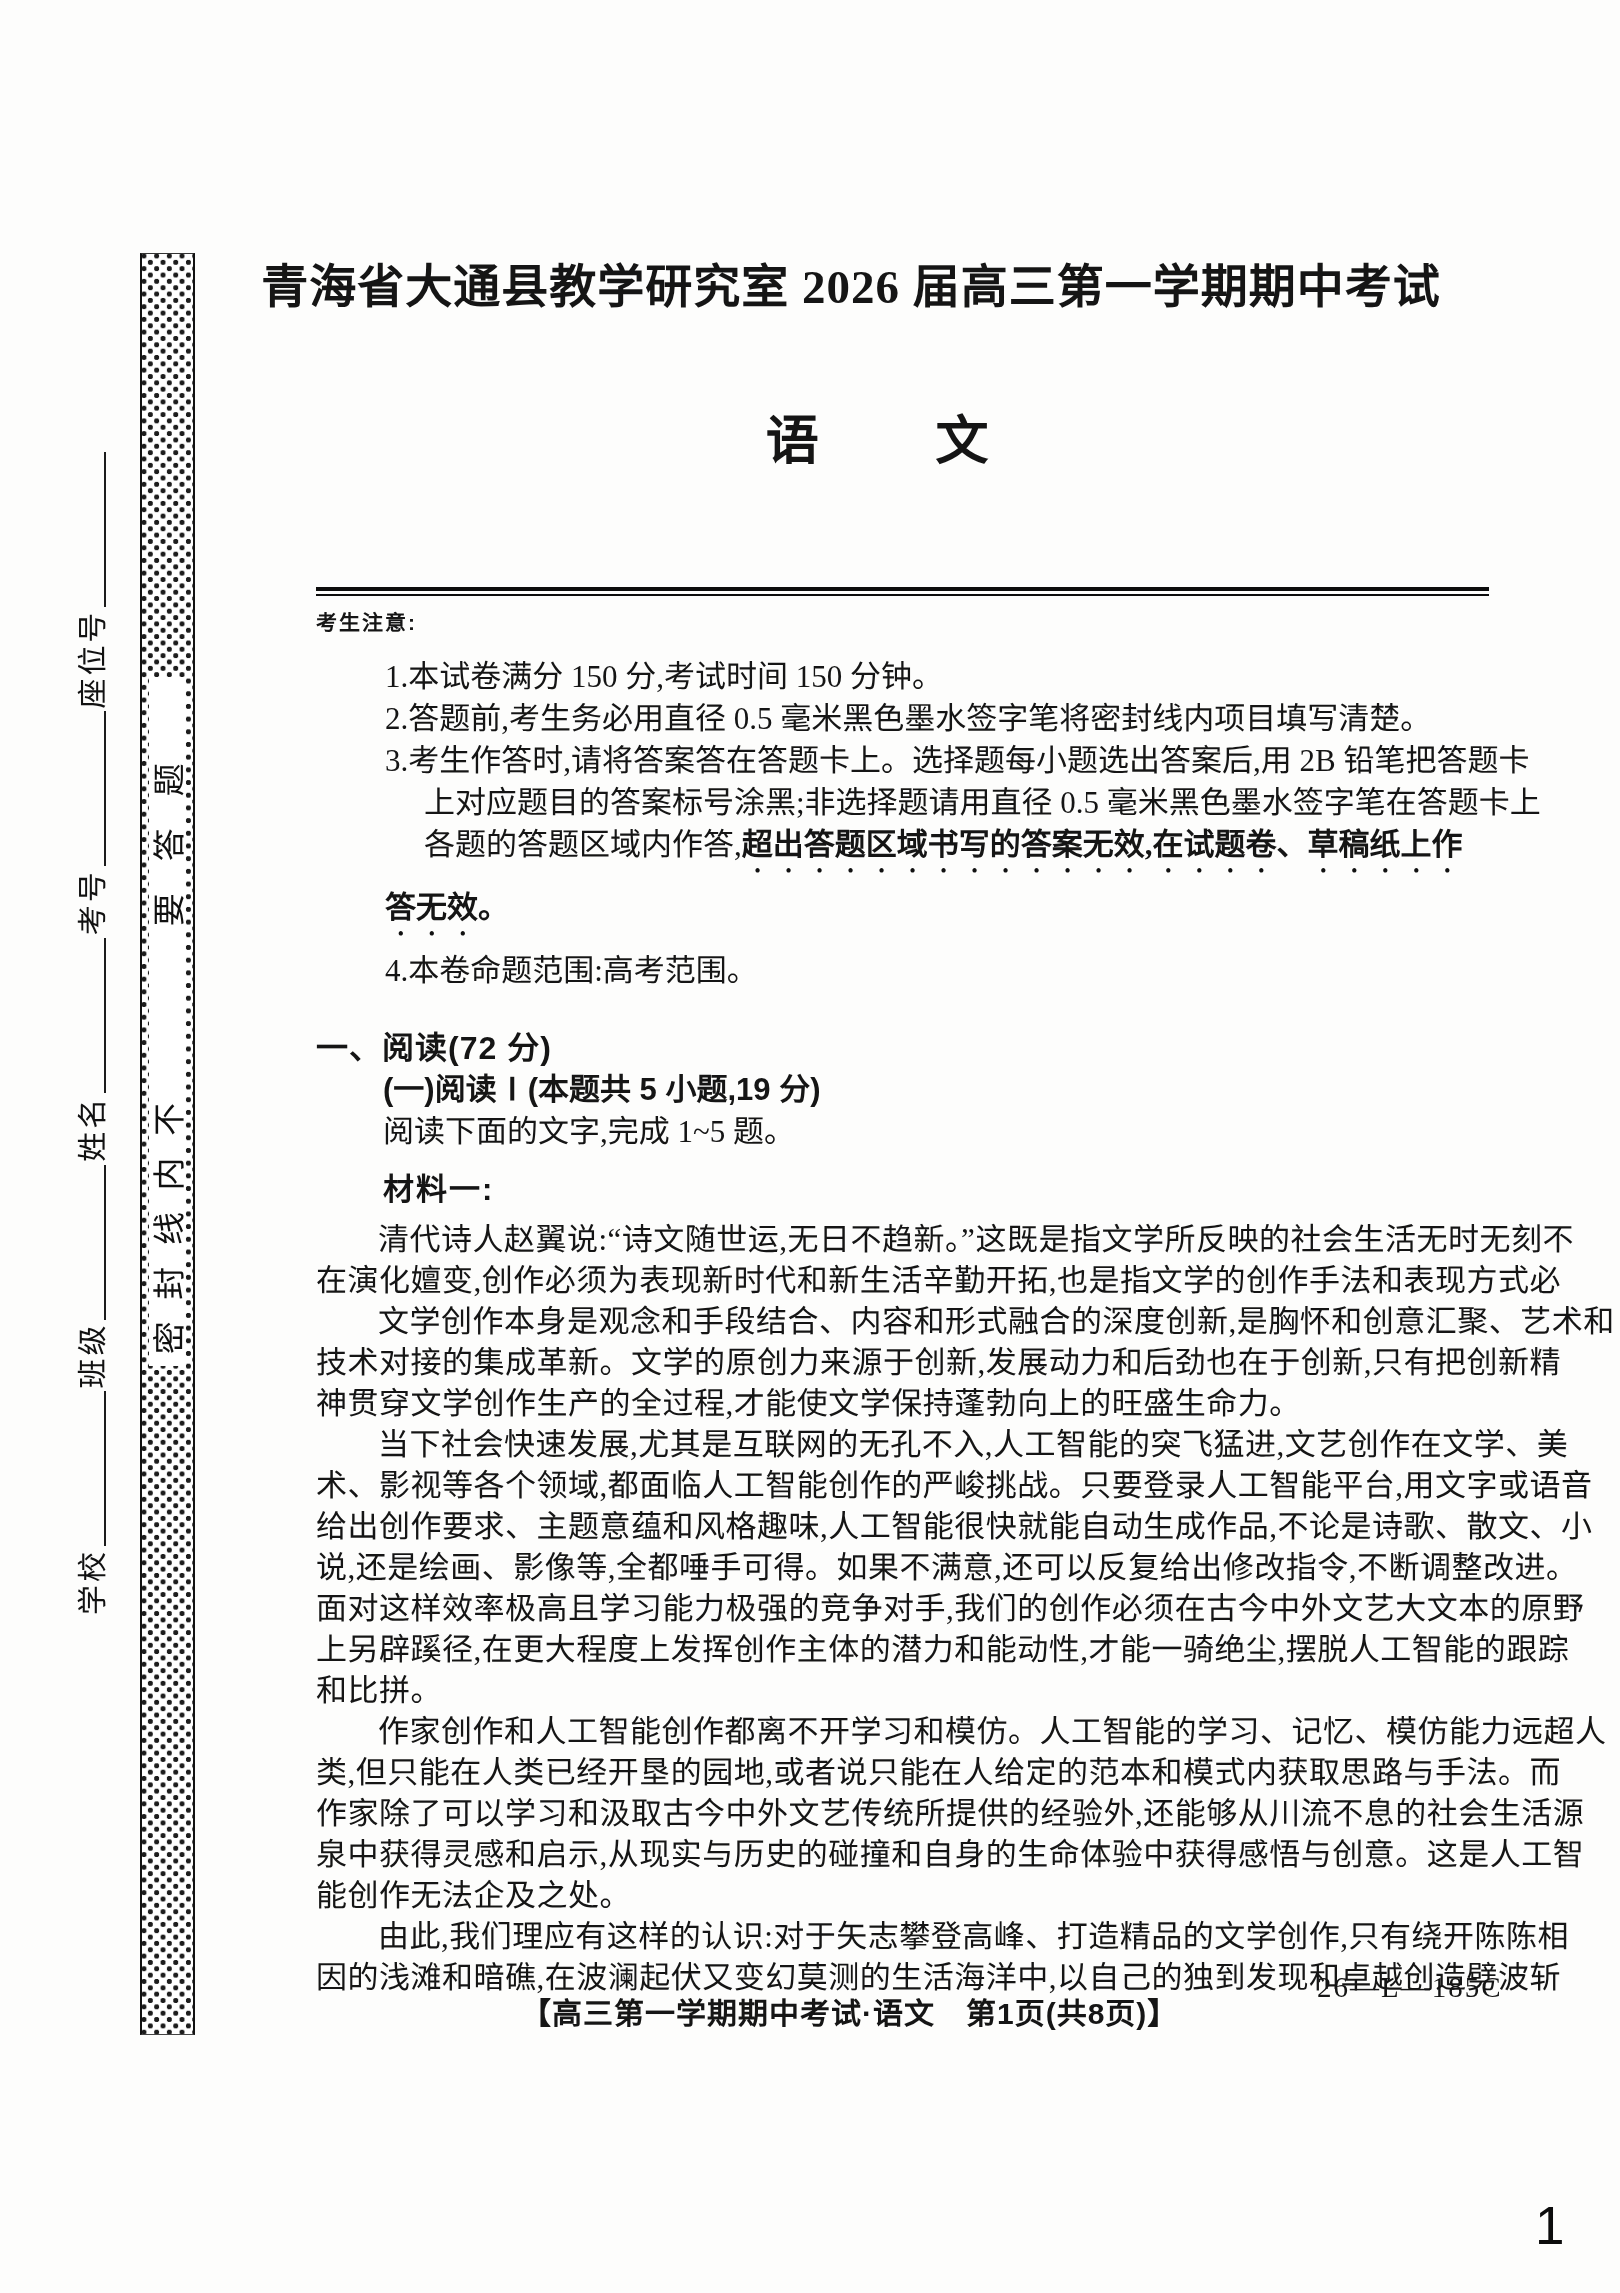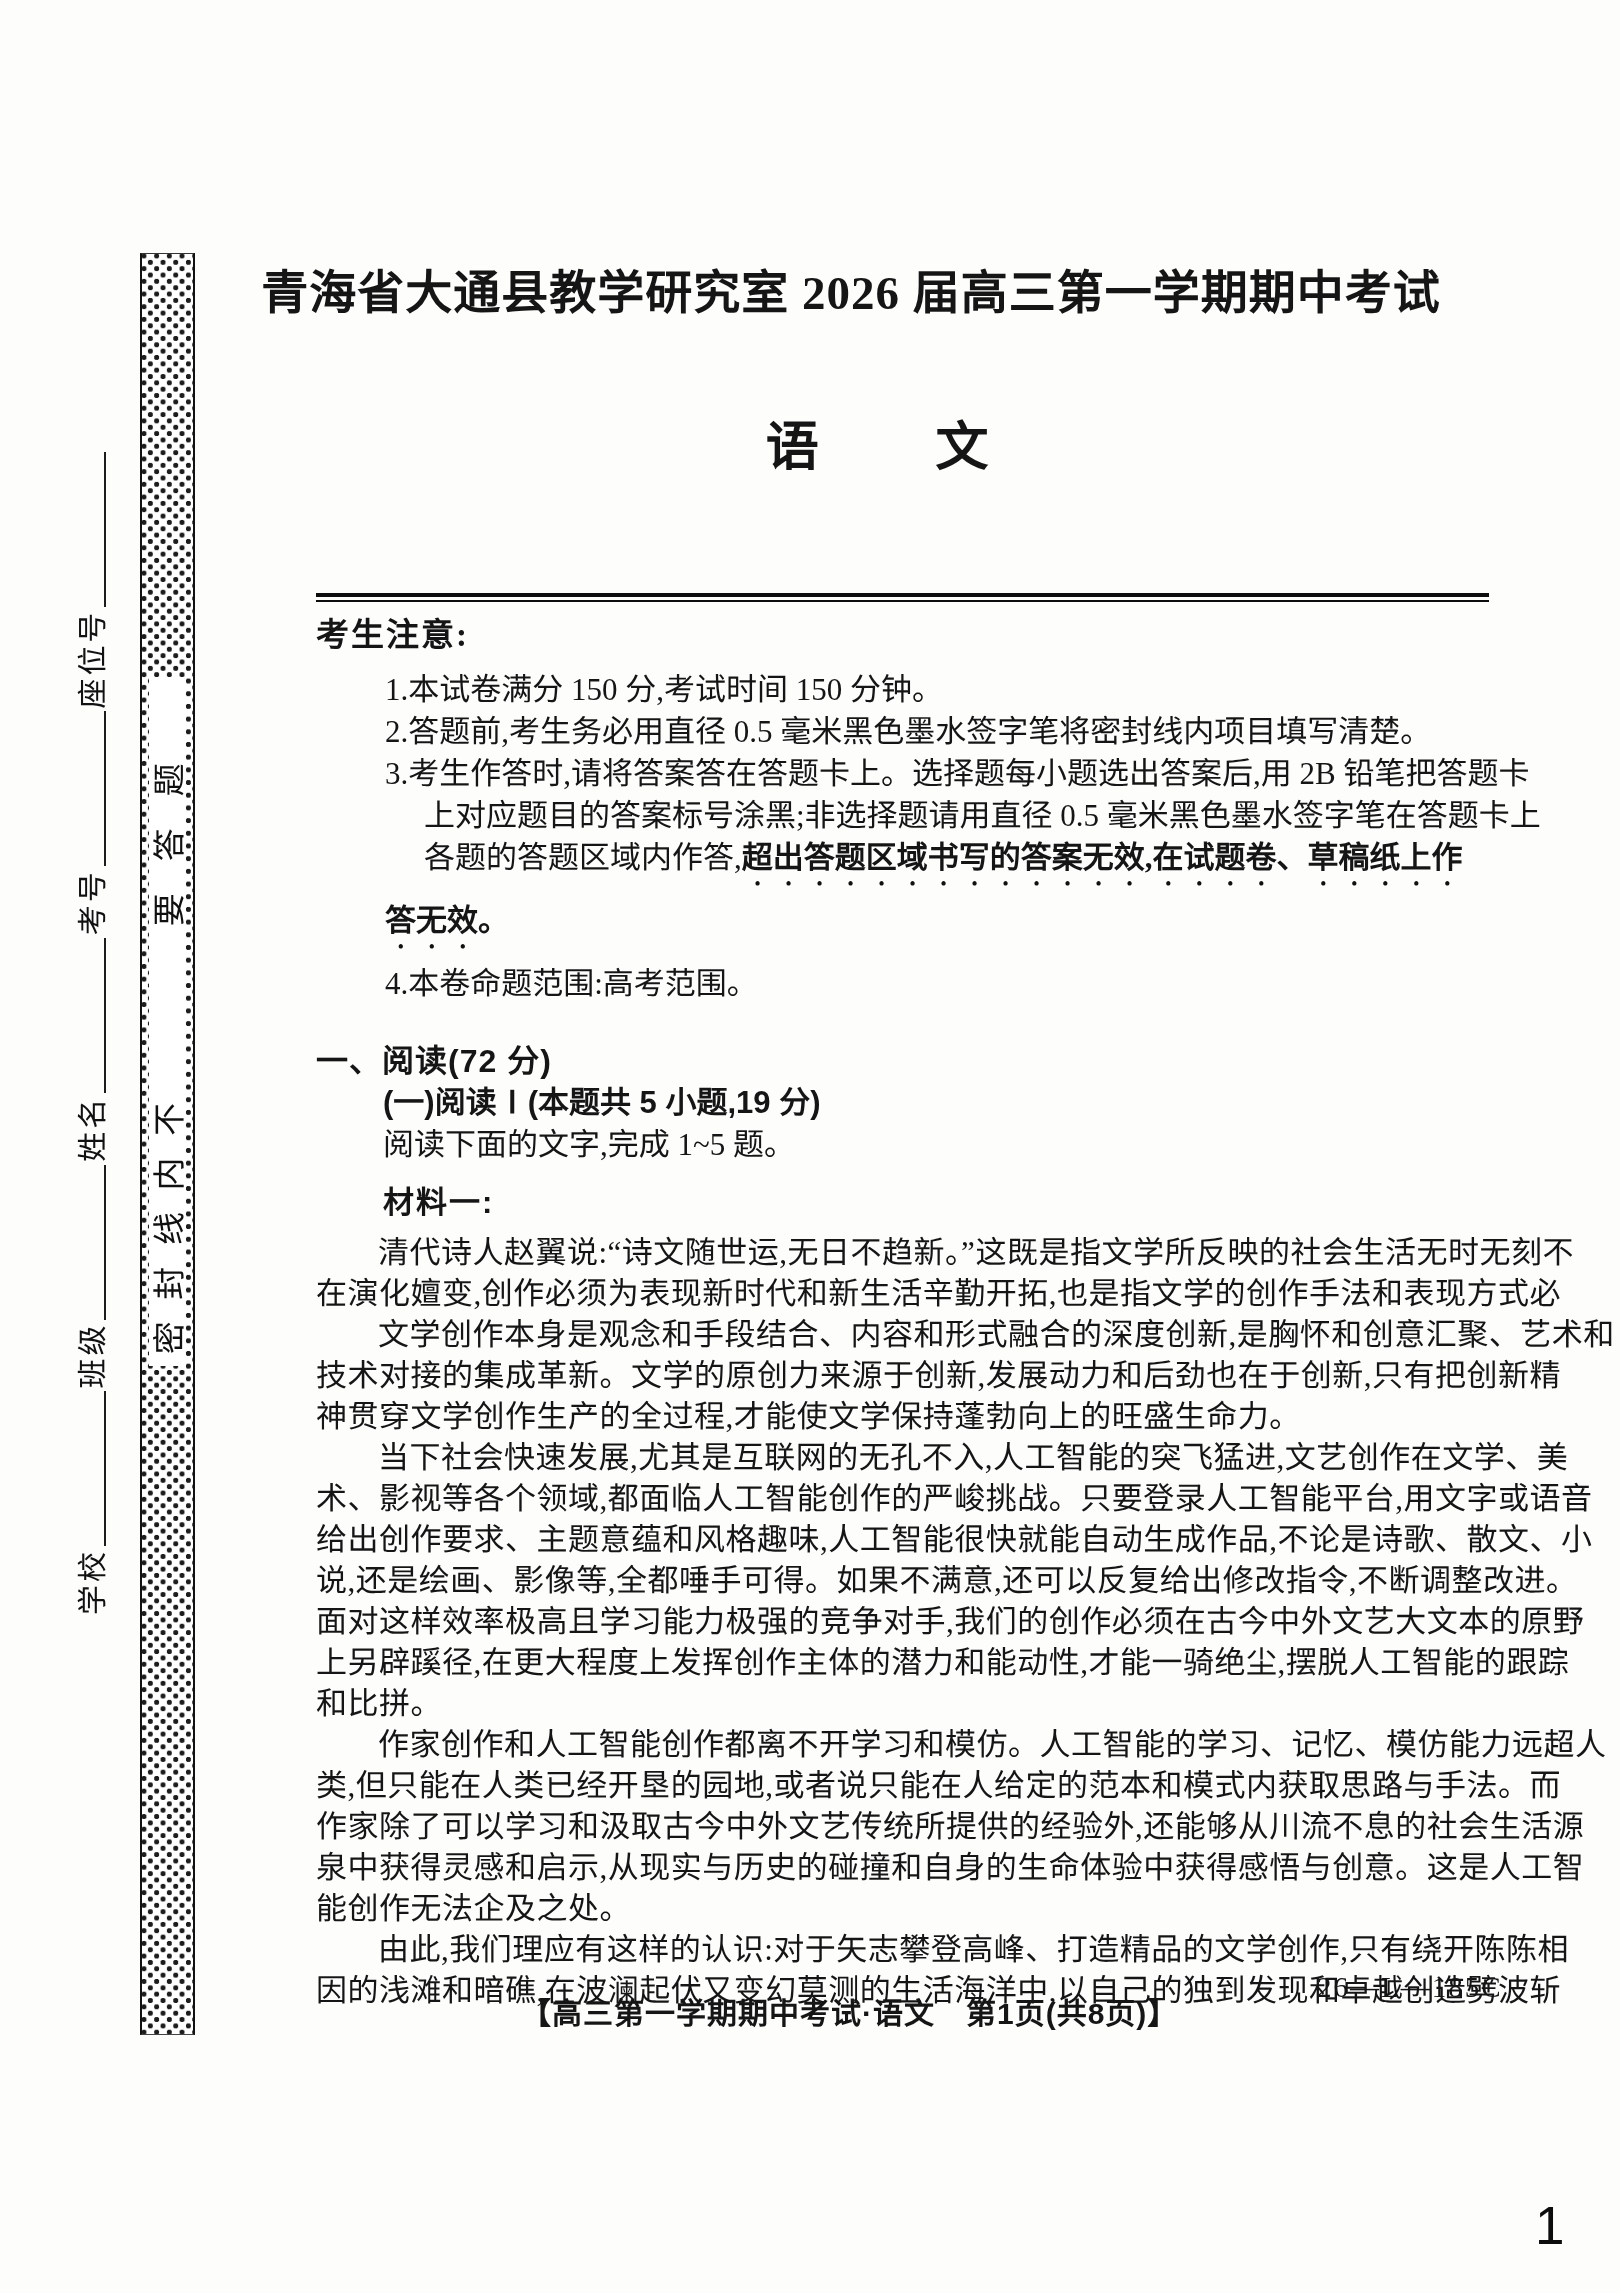--- a/index.html
+++ b/index.html
@@ -31,36 +31,36 @@
   .field-rail{
     position:absolute;left:69px;top:1615px;width:1166px;height:41px;
     transform:rotate(-90deg);transform-origin:0 0;
     display:flex;align-items:center;font-size:30px;color:#111;white-space:nowrap;
   }
   .rail-label{letter-spacing:2.9px;}
   .rail-blank{flex:1 1 auto;min-width:78px;height:1.05em;border-bottom:2.2px solid #1c1c1c;margin:0 2.9px;}
   
   .main{position:absolute;left:316px;top:253px;width:1184px;}
   .exam-title{
-    margin:13px 0 0;text-align:center;transform:translateX(-57px);
+    margin:7px 0 0;text-align:center;transform:translateX(-57px);
     font-family:"Liberation Serif",serif;font-weight:700;font-size:47px;line-height:1.15;
     white-space:nowrap;letter-spacing:1px;
   }
   .subject{
     margin:100px 0 0;text-align:center;transform:translateX(27.4px);
     font-family:"Liberation Sans",sans-serif;font-weight:700;font-size:53px;line-height:1;
     letter-spacing:2.2em;white-space:nowrap;
   }
   .double-rule{
     margin-top:120px;width:1173px;height:3.4px;
     border-top:4.4px solid #0d0d0d;border-bottom:2.5px solid #0d0d0d;
   }
   .notice-head{
-    margin-top:12px;font-family:Liberation Serif, serif;
-    font-weight:700;font-size:33px;line-height:43px;letter-spacing:2px;
+    margin-top:5px;font-family:Liberation Sans, sans-serif;
+    font-weight:700;font-size:21px;line-height:43px;letter-spacing:2px;
   }
   .notice-items{margin-top:12px;padding-left:69px;font-size:31px;}
   .nline{line-height:42px;white-space:nowrap;}
   .nline.cont{padding-left:39px;}
   .nline.has-em{margin-bottom:7.8px;}
   .em-dots{
     font-weight:700;
     -webkit-text-emphasis:filled dot #111;-webkit-text-emphasis-position:under right;
     text-emphasis:filled dot #111;text-emphasis-position:under right;
   }

